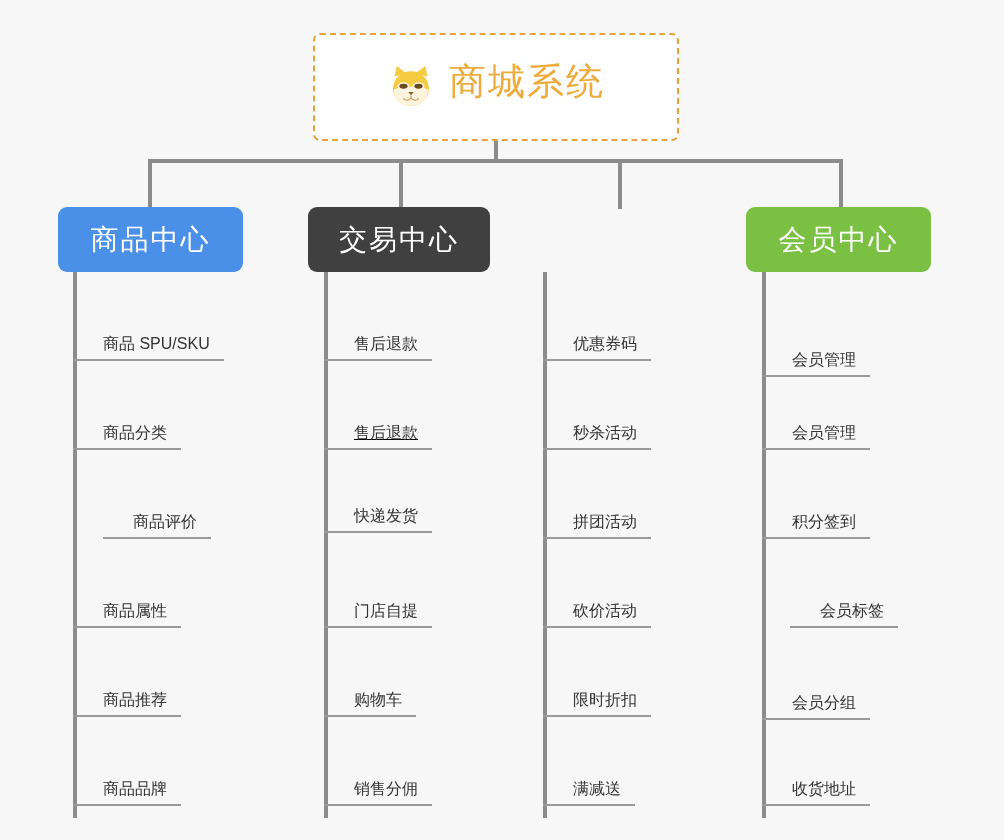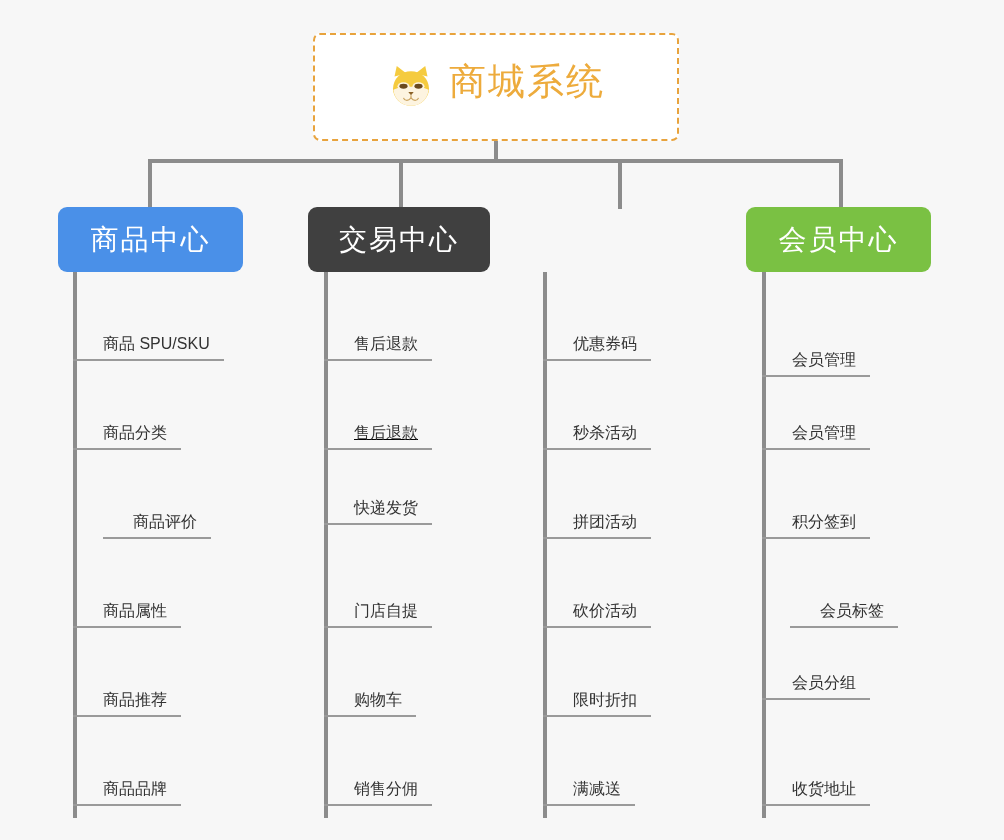--- a/index.html
+++ b/index.html
@@ -137,21 +137,21 @@
     <span>交易中心</span>
   </div>
   <div class="column" style="left:324px;">
     <div class="spine"></div>
     <div class="leaf" style="top:0px;">
       <span class="leaf-label">售后退款</span>
     </div>
     <div class="leaf" style="top:89px;text-decoration:underline;">
       <span class="leaf-label">售后退款</span>
     </div>
-    <div class="leaf" style="top:164px;align-items:flex-end;">
+    <div class="leaf" style="top:172px;align-items:flex-end;">
       <span class="leaf-label">快递发货</span>
     </div>
     <div class="leaf" style="top:267px;">
       <span class="leaf-label">门店自提</span>
     </div>
     <div class="leaf" style="top:356px;">
       <span class="leaf-label">购物车</span>
     </div>
     <div class="leaf" style="top:445px;">
       <span class="leaf-label">销售分佣</span>
@@ -190,21 +190,21 @@
     </div>
     <div class="leaf" style="top:89px;">
       <span class="leaf-label">会员管理</span>
     </div>
     <div class="leaf" style="top:178px;">
       <span class="leaf-label">积分签到</span>
     </div>
     <div class="leaf" style="top:267px;padding-left:28px;">
       <span class="leaf-label">会员标签</span>
     </div>
-    <div class="leaf" style="top:339px;">
+    <div class="leaf" style="top:359px;">
       <span class="leaf-label">会员分组</span>
     </div>
     <div class="leaf" style="top:445px;">
       <span class="leaf-label">收货地址</span>
     </div>
   </div>
 
 </div>
 
 </body></html>

